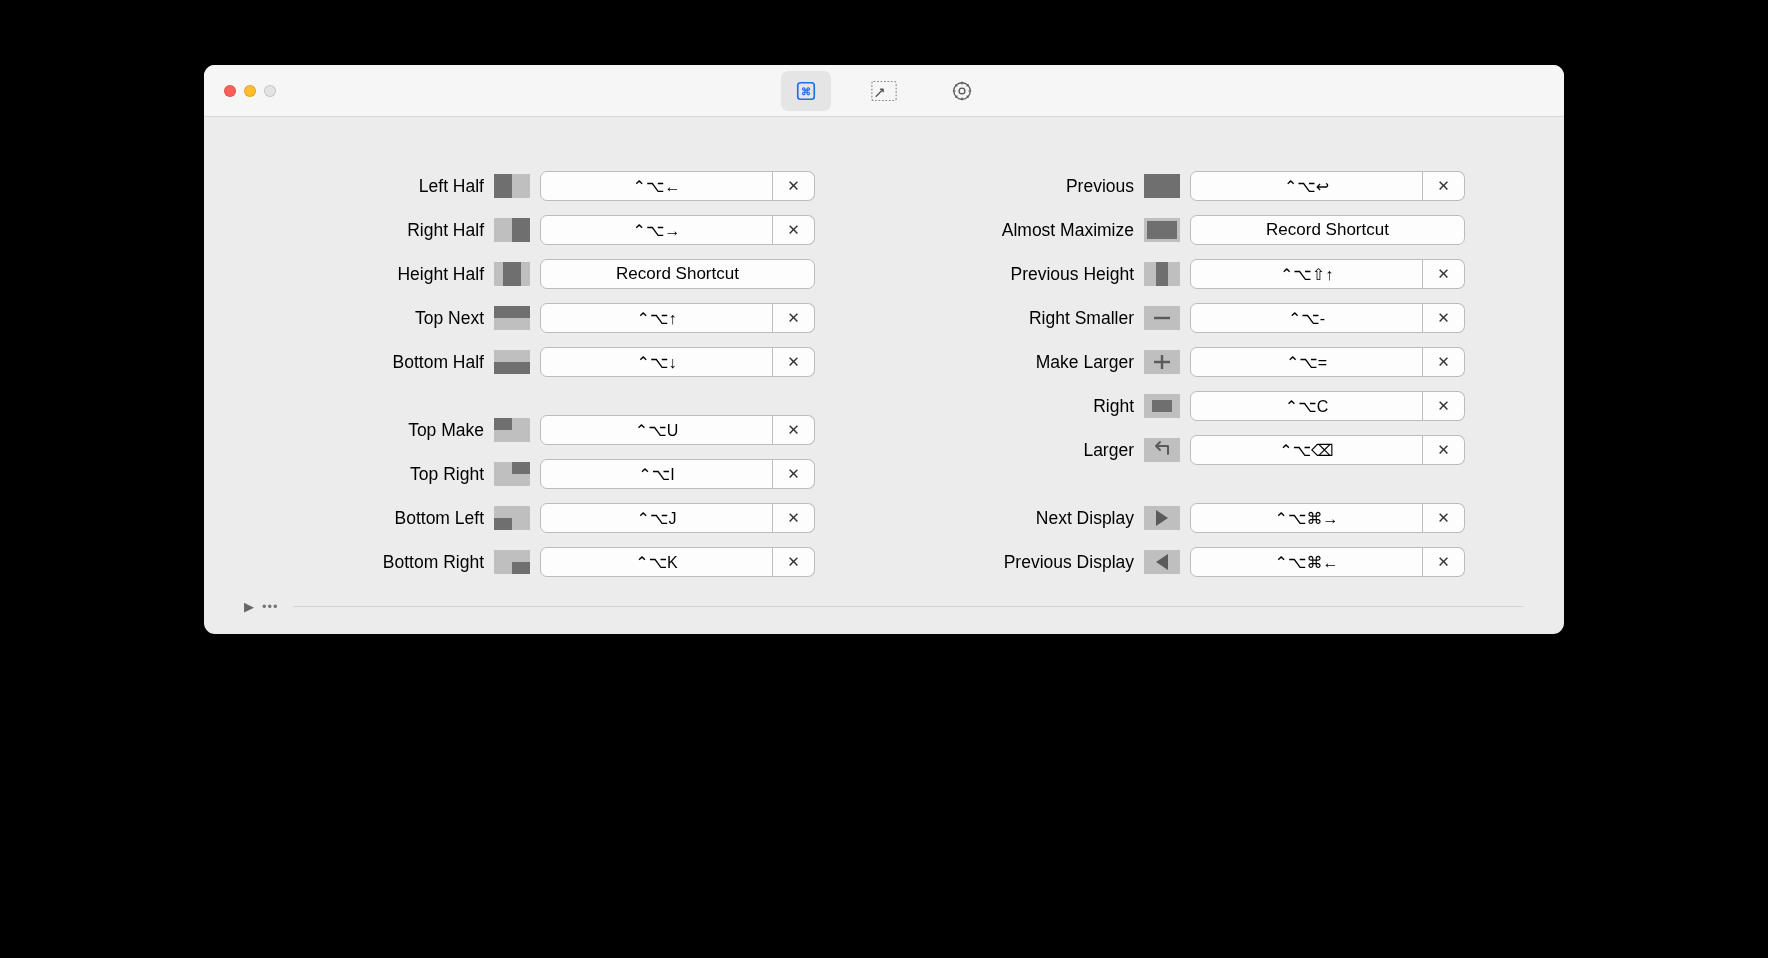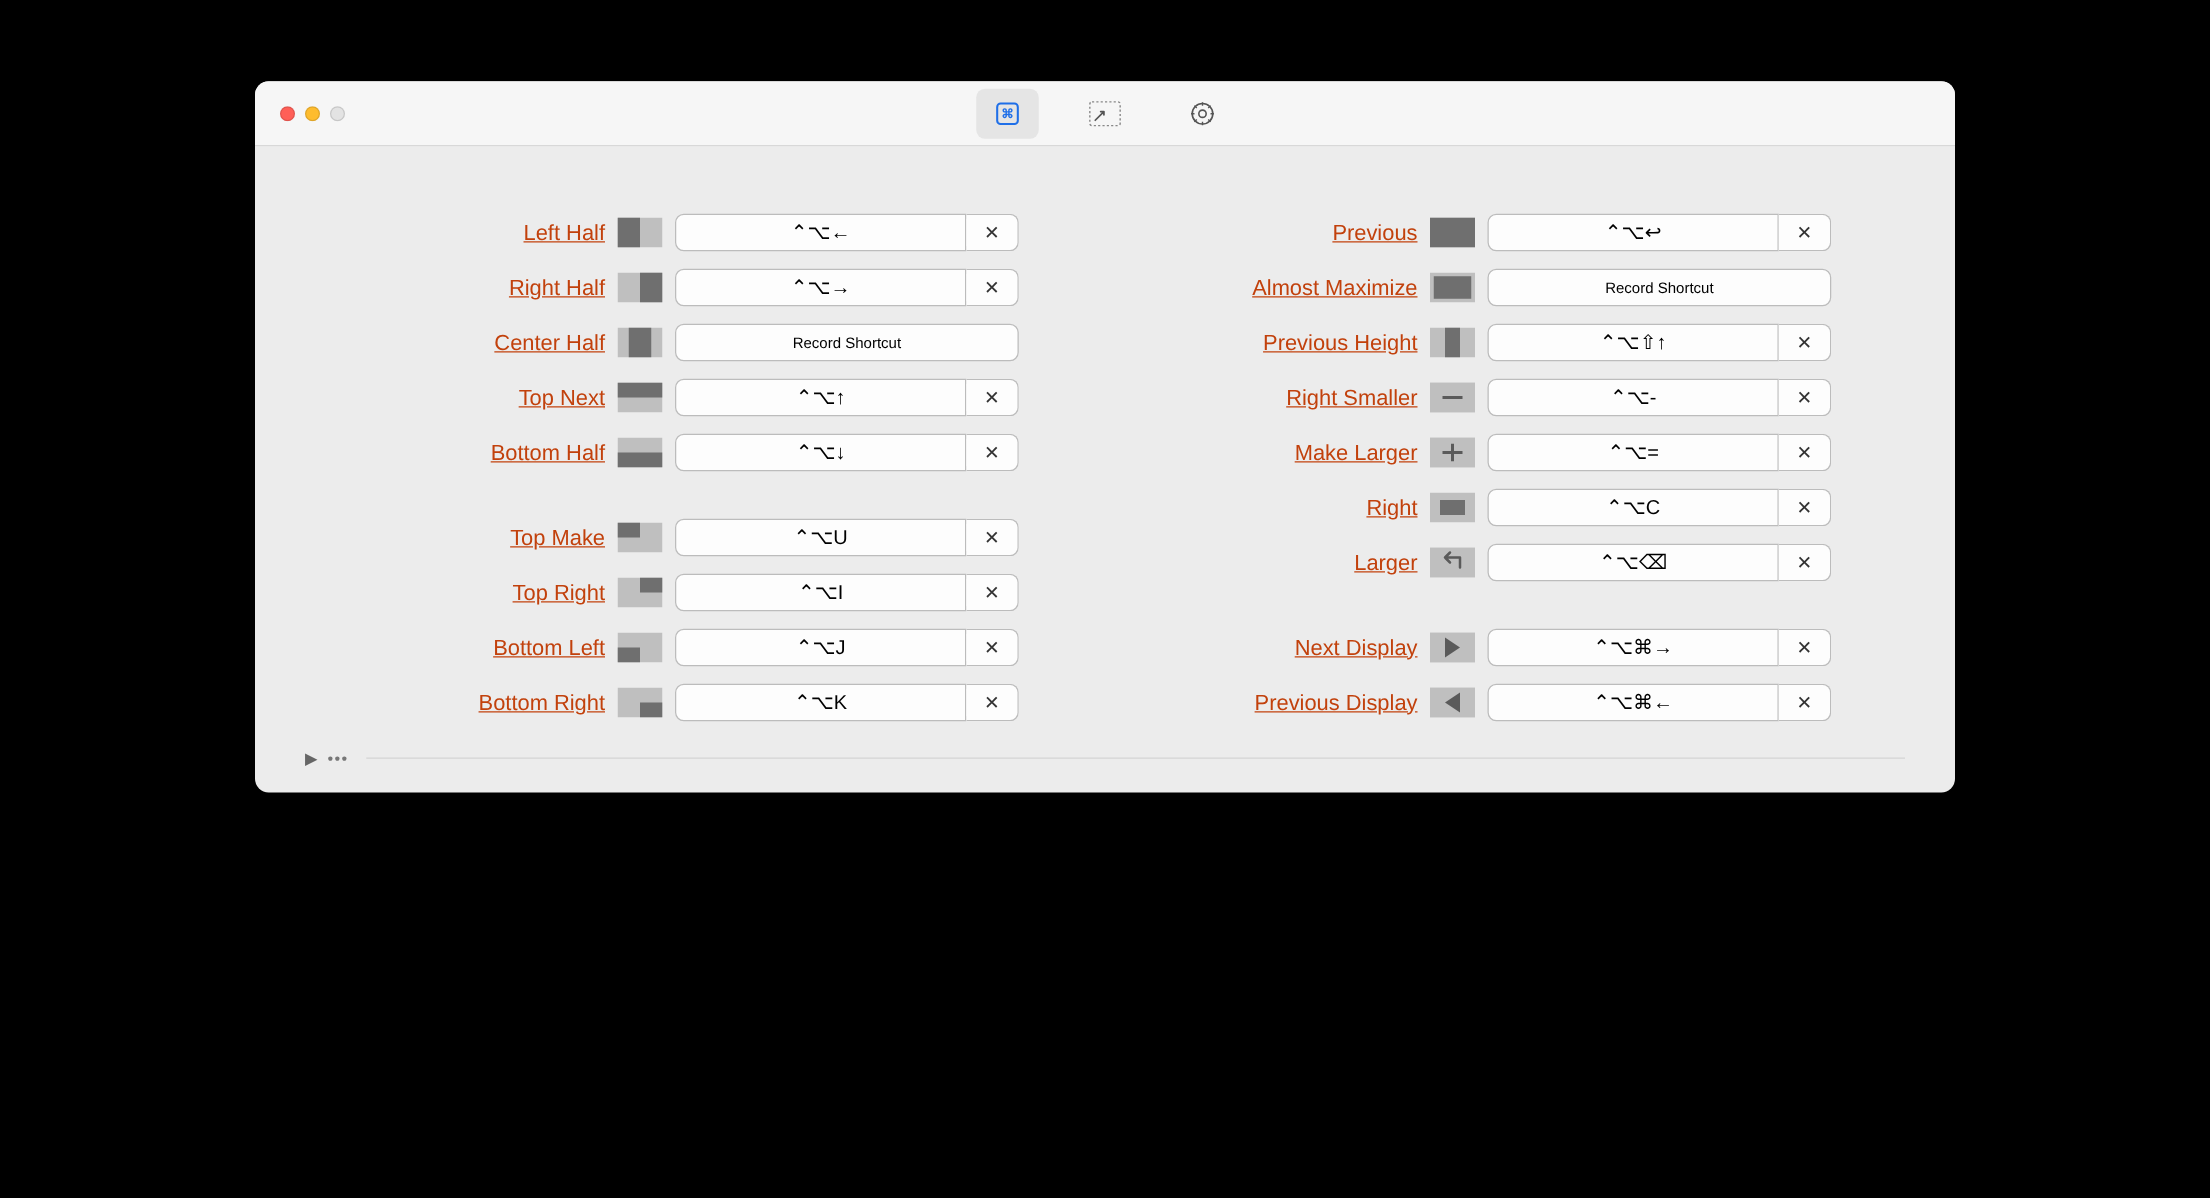--- a/index.html
+++ b/index.html
@@ -75,22 +75,21 @@
     display: flex;
     align-items: center;
     gap: 10px;
     height: 38px;
   }
   .spacer { height: 18px; }
   .label {
     width: 240px;
     text-align: right;
     font-size: 17.5px;
-    color: #c2410c;
-    text-decoration: underline;
+    color: #000000;
   }
   .glyph {
     width: 36px; height: 24px;
     flex-shrink: 0;
   }
   .shortcut-wrap {
     display: flex;
     align-items: center;
     gap: 0;
   }
@@ -103,21 +102,21 @@
     display: flex;
     align-items: center;
     justify-content: center;
     font-size: 16px;
     color: #000;
   }
   .shortcut-box.wide {
     border-radius: 7px;
     width: 275px;
   }
-  .shortcut-box.placeholder { font-size: 12px; }
+  .shortcut-box.placeholder { font-size: 17px; }
   .clear-btn {
     width: 42px;
     height: 30px;
     border: 1px solid #bcbcbc;
     border-left: none;
     border-radius: 0 7px 7px 0;
     background: #fdfdfd;
     display: flex;
     align-items: center;
     justify-content: center;
@@ -211,21 +210,21 @@
               <rect x="0" y="0" width="36" height="24" fill="#bfbfbf"></rect>
               <rect x="18" y="0" width="18" height="24" fill="#6f6f6f"></rect>
             </svg>
           </div>
           <div class="shortcut-wrap">
             <div class="shortcut-box">⌃⌥→</div>
             <div class="clear-btn">✕</div>
           </div>
         </div>
         <div class="row">
-          <div class="label">Center Half</div>
+          <div class="label">Height Half</div>
           <div class="glyph">
             <svg width="36" height="24" viewBox="0 0 36 24">
               <rect x="0" y="0" width="36" height="24" fill="#bfbfbf"></rect>
               <rect x="9" y="0" width="18" height="24" fill="#6f6f6f"></rect>
             </svg>
           </div>
           <div class="shortcut-wrap">
             <div class="shortcut-box wide placeholder">Record Shortcut</div>
           </div>
         </div>

